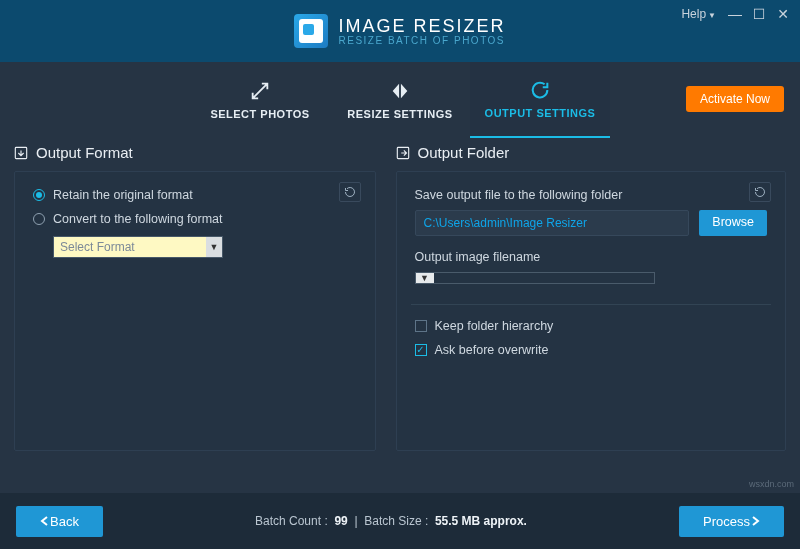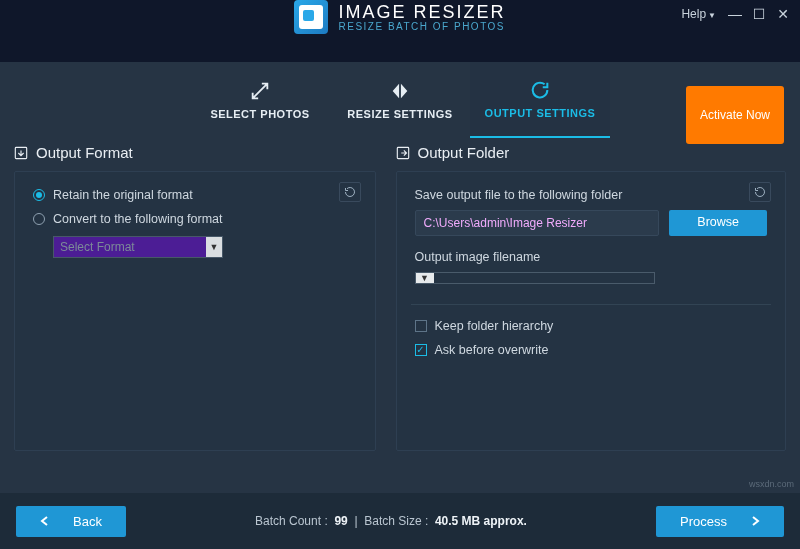--- a/index.html
+++ b/index.html
@@ -9,25 +9,25 @@
     height: 549px;
     background: #263444;
     color: #e4eaef;
     overflow: hidden;
     position: relative;
     font-size: 13px;
   }
   
   .titlebar {
     display: flex;
-    align-items: flex-start;
+    align-items: center;
     justify-content: center;
     height: 62px;
     position: relative;
-    background: #0f172a;
+    background: #0c4a6e;
   }
   .brand {
     display: flex;
     align-items: center;
     gap: 10px;
   }
   .brand-logo {
     width: 34px; height: 34px;
     background: linear-gradient(135deg,#2aa8e8,#1d7bc2);
     border-radius: 4px;
@@ -92,21 +92,21 @@
   }
   .tab.active { color: #1bbce6; border-bottom: 2px solid #1bbce6; background: rgba(35,50,66,.6);}
   .tab svg { width: 22px; height: 22px; }
   .activate {
     position: absolute;
     right: 16px;
     top: 24px;
     background: #ff7a00;
     color: #fff;
     border-radius: 3px;
-    padding: 22px 14px;
+    padding: 6px 14px;
     font-size: 12px;
     font-weight: 500;
     cursor: pointer;
   }
   
   .main {
     display: flex;
     gap: 20px;
     padding: 0 14px;
     margin-top: 4px;
@@ -146,55 +146,55 @@
     flex:none;
   }
   .radio.filled::after{content:"";width:6px;height:6px;border-radius:50%;background:#1bbce6;}
   .radio.empty{border-color:#8ea0b0;}
   .select {
     margin-top:4px; margin-left:20px;
     display:flex; width: 170px;
     border:1px solid #475868;
   }
   .select-input{
-    flex:1; padding:3px 6px; font-size:12px; color:#7c8a98; background:#4c1d95;
+    flex:1; padding:3px 6px; font-size:12px; color:#7c8a98; background:#fef9c3;
   }
   .select-arrow{
     width:16px; background:#dadee1; color:#333;
     display:flex;align-items:center;justify-content:center;font-size:9px;
   }
   .field-label{font-size:12.5px;color:#cfd8e0;margin-bottom:8px;}
   .path-row{display:flex;gap:10px;margin-bottom:14px;}
   .path-input{
     flex:1; background:#2b3b4c; border:1px solid #36485b; border-radius:2px;
-    padding:5px 8px; font-size:12px; color:#f0abfc;
+    padding:5px 8px; font-size:12px; color:#0ea5e9;
   }
   .browse{
     background:#1f97d5;color:#fff;border:none;border-radius:2px;
-    padding:5px 28px;font-size:12.5px;cursor:pointer;
+    padding:5px 13px;font-size:12.5px;cursor:pointer;
   }
   .sel2{
     display:flex;width:240px;border:1px solid #4a5b6b;margin-bottom:20px;
   }
   .sel2-input{flex:1;padding:5px 8px;font-size:12.5px;color:#e4eaef;}
   .sel2-arrow{width:18px;background:#e7eaec;color:#333;display:flex;align-items:center;justify-content:center;font-size:9px;}
   .divider{height:1px;background:#324454;margin:20px -4px 14px -4px;}
   .chk{width:12px;height:12px;border:1.5px solid #1bbce6;display:inline-flex;align-items:center;justify-content:center;flex:none;}
   .chk.checked::after{content:"✓";font-size:10px;color:#1bbce6;line-height:1;}
   .chk.unchecked{border-color:#5e7488;}
   
   .footer{
     position:absolute;left:0;right:0;bottom:0;
     height:56px;background:#1d2b39;
     display:flex;align-items:center;justify-content:space-between;
     padding:0 16px;
   }
   .btn{
     background:#1f97d5;color:#fff;border:none;border-radius:2px;
-    padding:8px 24px;font-size:13px;display:flex;align-items:center;gap:23px;cursor:pointer;
+    padding:8px 24px;font-size:13px;display:flex;align-items:center;gap:0;cursor:pointer;
   }
   .btn svg{width:10px;height:10px;}
   .status{font-size:12px;color:#bac6d1;}
   .status b{color:#eef3f7;font-weight:600;}
   .watermark{position:absolute;right:6px;bottom:60px;font-size:9px;color:#5b6a79;}
   .arrow-down{font-size:8px;margin-left:2px;}
 </style>
 </head>
 <body>
 
@@ -315,21 +315,21 @@
     <svg viewBox="0 0 10 10" fill="none" stroke="#fff" stroke-width="2">
         <path d="M7 1 2 5l5 4"></path>
       </svg>
     <span>Back</span>
   </div>
   <div class="status">
     <span>Batch Count :</span>
     &nbsp;<b>99</b>
     &nbsp;|&nbsp;
     <span>Batch Size :</span>
-    &nbsp;<b>40.5 MB approx.</b>
+    &nbsp;<b>55.5 MB approx.</b>
   </div>
   <div class="btn">
     <span>Process</span>
     <svg viewBox="0 0 10 10" fill="none" stroke="#fff" stroke-width="2">
         <path d="M3 1l5 4-5 4"></path>
       </svg>
   </div>
 </div>
 
 </body></html>

